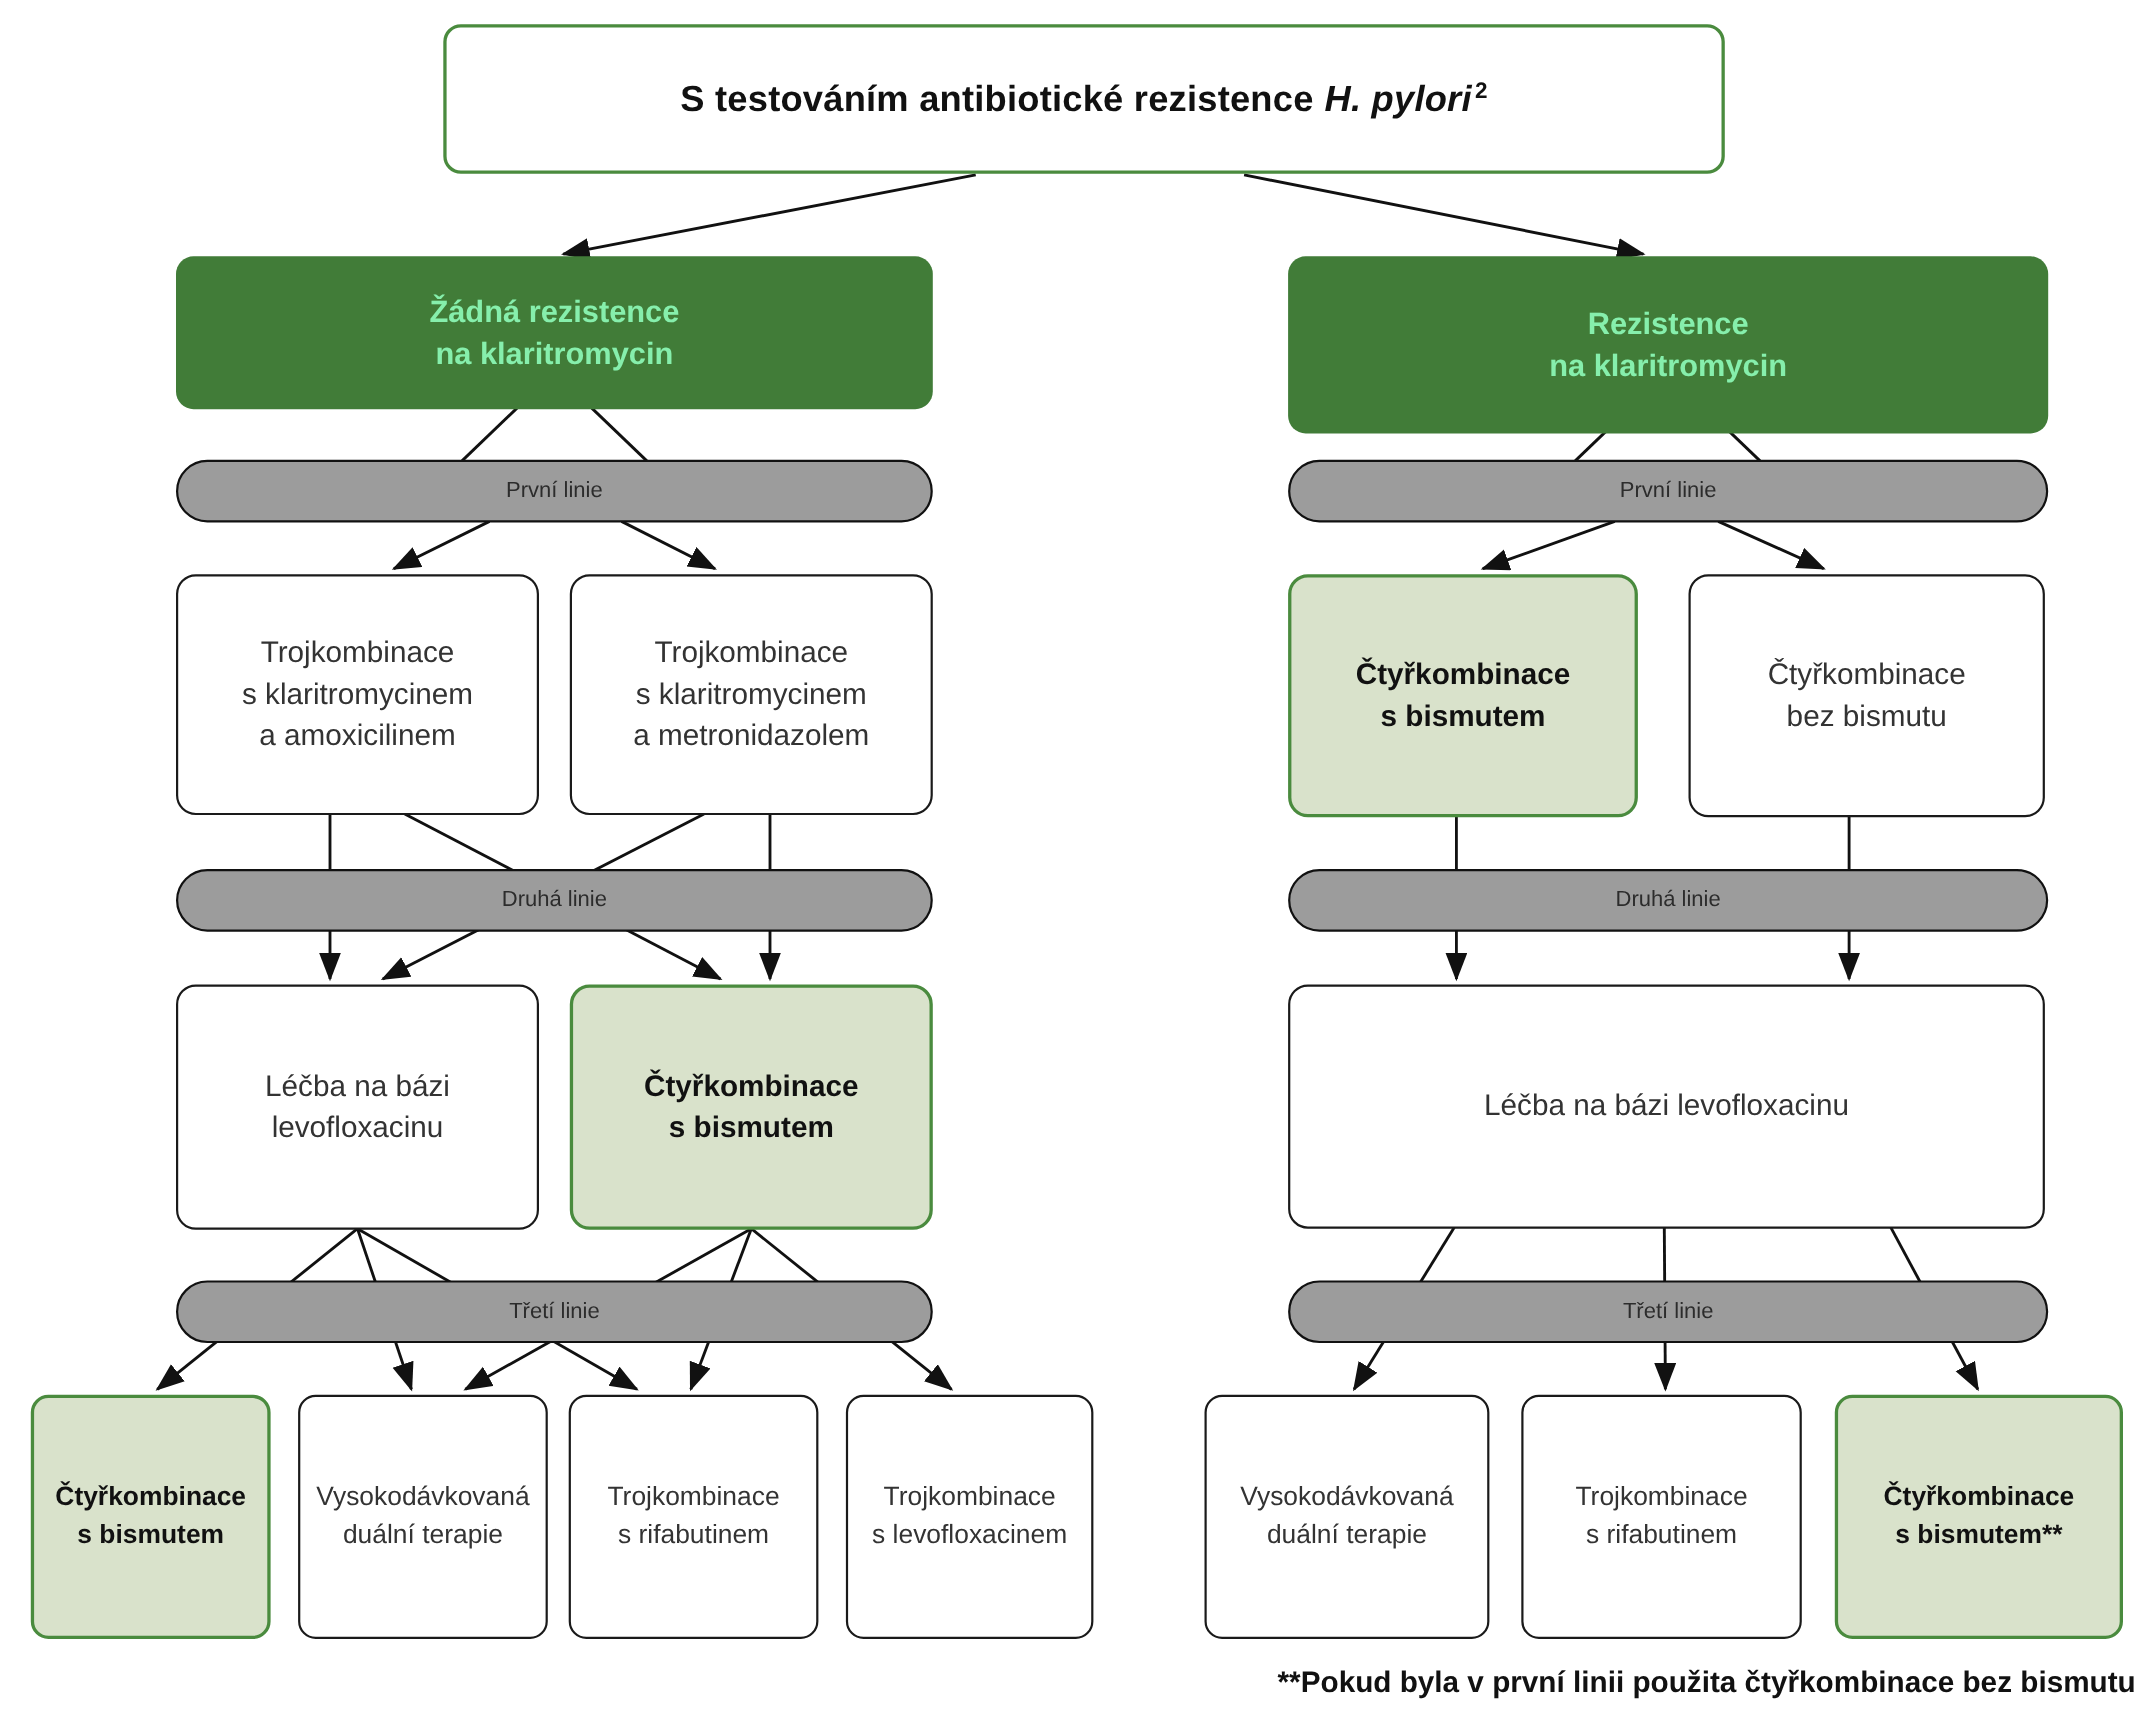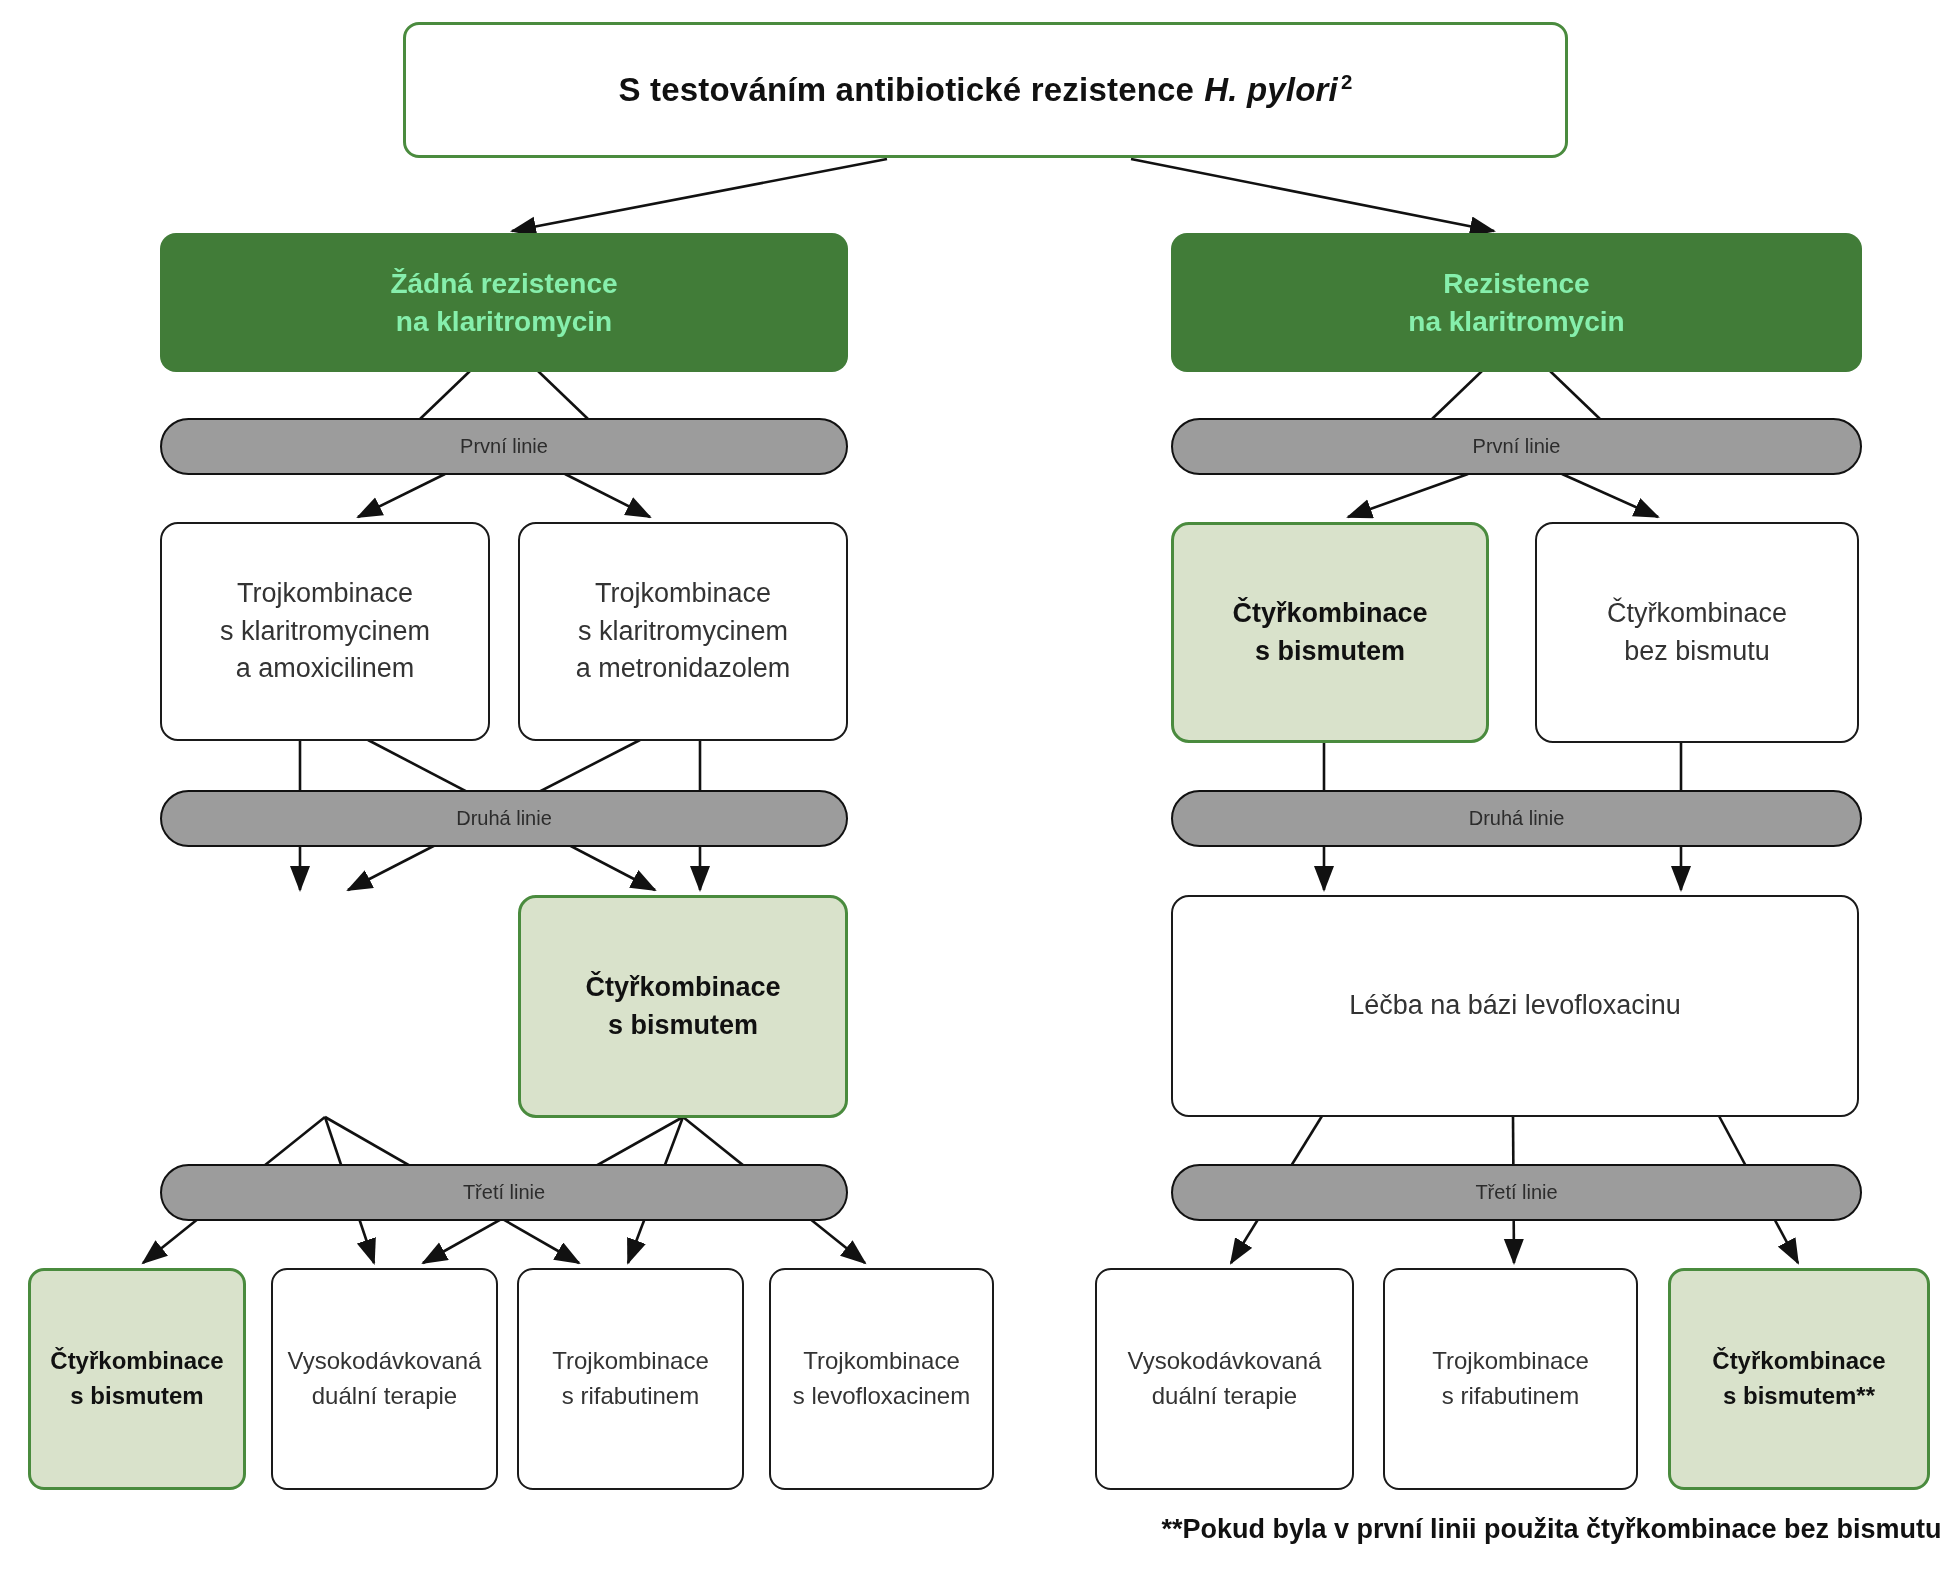--- a/index.html
+++ b/index.html
@@ -101,35 +101,37 @@
 
   <div class="node box" style="left:160px;top:522px;width:330px;height:219px;">Trojkombinace
 s klaritromycinem
 a amoxicilinem</div>
   <div class="node box" style="left:518px;top:522px;width:330px;height:219px;">Trojkombinace
 s klaritromycinem
 a metronidazolem</div>
 
   <div class="node pill" style="left:160px;top:790px;width:688px;height:57px;">Druhá linie</div>
 
+  <div class="node box" style="left:160px;top:895px;width:330px;height:223px;">Léčba na bázi
+levofloxacinu</div>
   <div class="node box highlight" style="left:518px;top:895px;width:330px;height:223px;">Čtyřkombinace
 s bismutem</div>
 
   <div class="node pill" style="left:160px;top:1164px;width:688px;height:57px;">Třetí linie</div>
 
   <div class="node box small highlight" style="left:28px;top:1268px;width:218px;height:222px;">Čtyřkombinace
 s bismutem</div>
   <div class="node box small" style="left:271px;top:1268px;width:227px;height:222px;">Vysokodávkovaná
 duální terapie</div>
   <div class="node box small" style="left:517px;top:1268px;width:227px;height:222px;">Trojkombinace
 s rifabutinem</div>
   <div class="node box small" style="left:769px;top:1268px;width:225px;height:222px;">Trojkombinace
 s levofloxacinem</div>
 
-  <div class="node header-green" style="left:1171px;top:233px;width:691px;height:139px;">Rezistence
+  <div class="node header-green" style="left:1171px;top:233px;width:691px;height:161px;">Rezistence
 na klaritromycin</div>
 
   <div class="node pill" style="left:1171px;top:418px;width:691px;height:57px;">První linie</div>
 
   <div class="node box highlight" style="left:1171px;top:522px;width:318px;height:221px;">Čtyřkombinace
 s bismutem</div>
   <div class="node box" style="left:1535px;top:522px;width:324px;height:221px;">Čtyřkombinace
 bez bismutu</div>
 
   <div class="node pill" style="left:1171px;top:790px;width:691px;height:57px;">Druhá linie</div>

